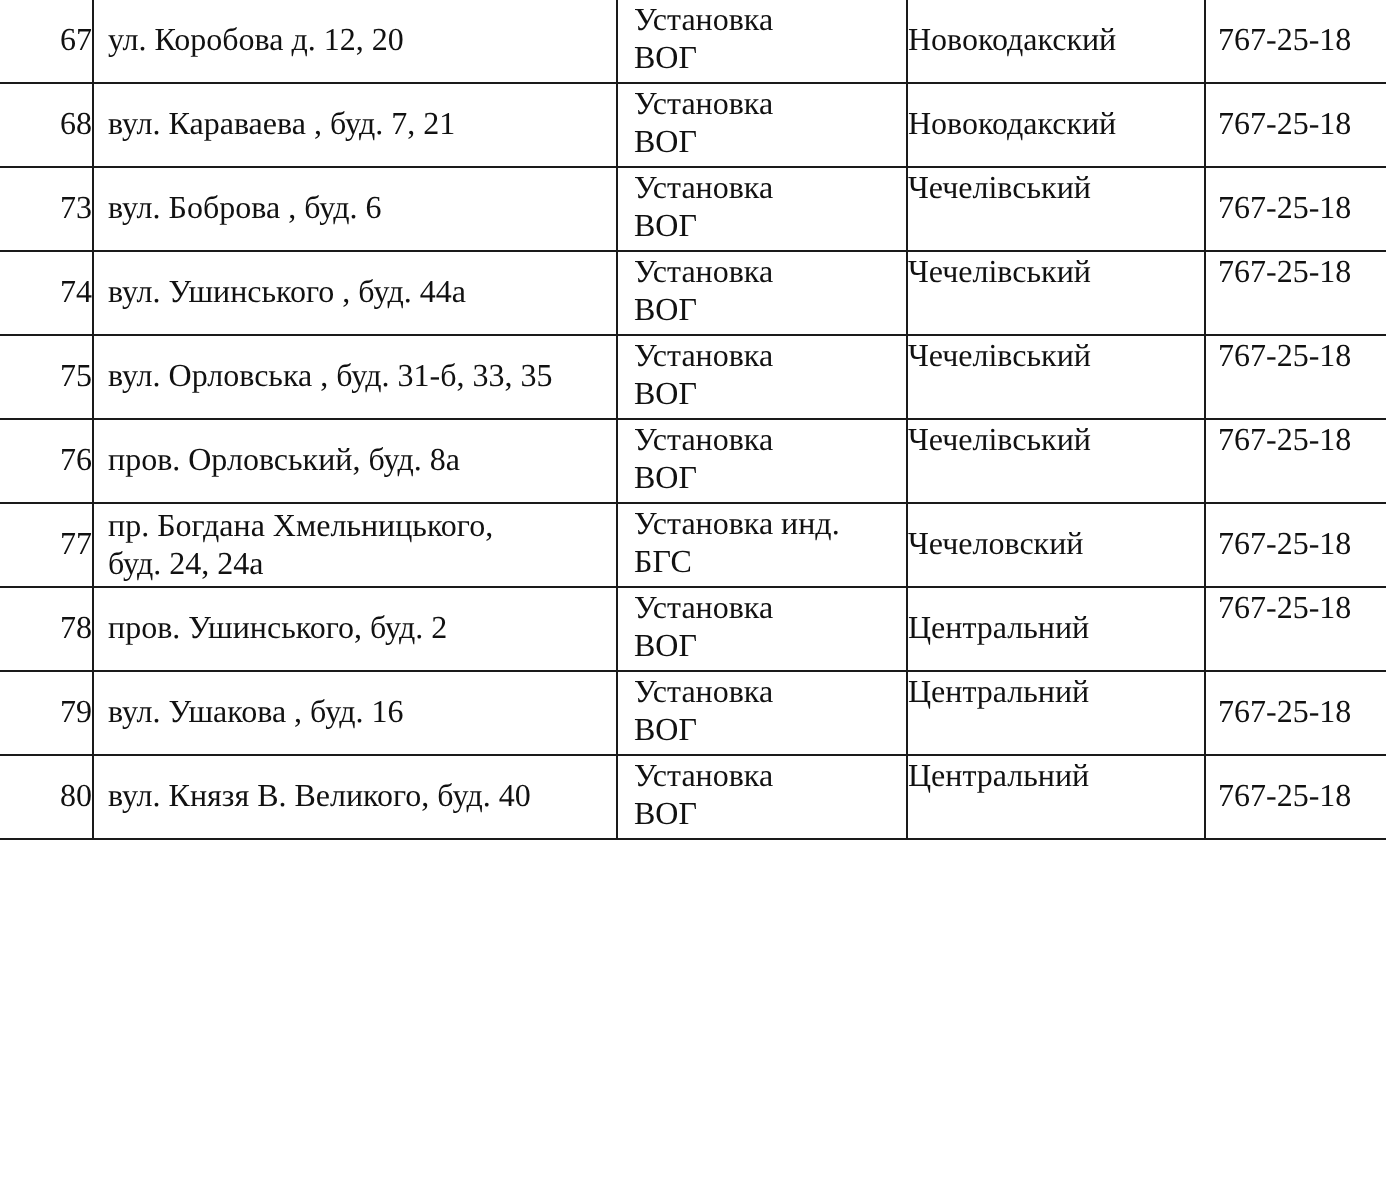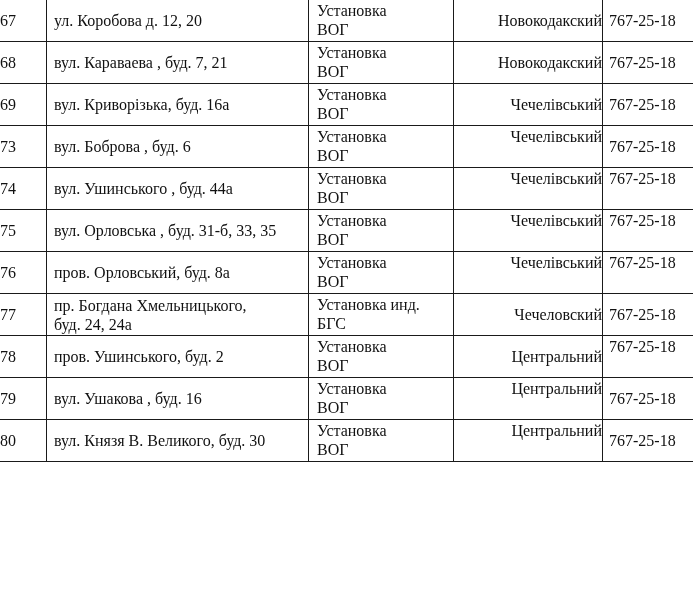--- a/index.html
+++ b/index.html
@@ -33,24 +33,24 @@
     white-space: nowrap;
   }
   col.c-num { width: 47px; }
   col.c-addr { width: 262px; }
   col.c-type { width: 145px; }
   col.c-dist { width: 149px; }
   col.c-phone { width: 91px; }
 
   tr.row { height: 42px; }
 
-  td.num { text-align: left; }
+  td.num { text-align: right; }
   td.addr { padding-left: 7px !important; }
   td.type { padding-left: 8px !important; vertical-align: top !important; padding-top: 1px !important; }
-  td.dist { text-align: right; }
+  td.dist { text-align: left; }
   td.phone { padding-left: 6px !important; }
 
   td.dist.top { vertical-align: top !important; padding-top: 1px !important; }
   td.phone.top { vertical-align: top !important; padding-top: 1px !important; }
 
   .line { display: block; }
 </style>
 </head>
 <body>
 
@@ -78,32 +78,20 @@
       <tr class="row">
     <td class="num">68</td>
     <td class="addr">
           <span class="line">вул. Караваева ,  буд. 7, 21</span>
         </td>
     <td class="type">
           <span class="line">Установка</span>
           <span class="line">ВОГ</span>
         </td>
     <td class="dist">Новокодакский</td>
-    <td class="phone">767-25-18</td>
-  </tr>
-      <tr class="row">
-    <td class="num">69</td>
-    <td class="addr">
-          <span class="line">вул. Криворізька,  буд. 16а</span>
-        </td>
-    <td class="type">
-          <span class="line">Установка</span>
-          <span class="line">ВОГ</span>
-        </td>
-    <td class="dist">Чечелівський</td>
     <td class="phone">767-25-18</td>
   </tr>
       <tr class="row">
     <td class="num">73</td>
     <td class="addr">
           <span class="line">вул. Боброва ,  буд. 6</span>
         </td>
     <td class="type">
           <span class="line">Установка</span>
           <span class="line">ВОГ</span>
@@ -180,21 +168,21 @@
     <td class="type">
           <span class="line">Установка</span>
           <span class="line">ВОГ</span>
         </td>
     <td class="dist top">Центральний</td>
     <td class="phone">767-25-18</td>
   </tr>
       <tr class="row">
     <td class="num">80</td>
     <td class="addr">
-          <span class="line">вул. Князя В. Великого,  буд. 30</span>
+          <span class="line">вул. Князя В. Великого,  буд. 40</span>
         </td>
     <td class="type">
           <span class="line">Установка</span>
           <span class="line">ВОГ</span>
         </td>
     <td class="dist top">Центральний</td>
     <td class="phone">767-25-18</td>
   </tr>
     </tbody>
 </table>

